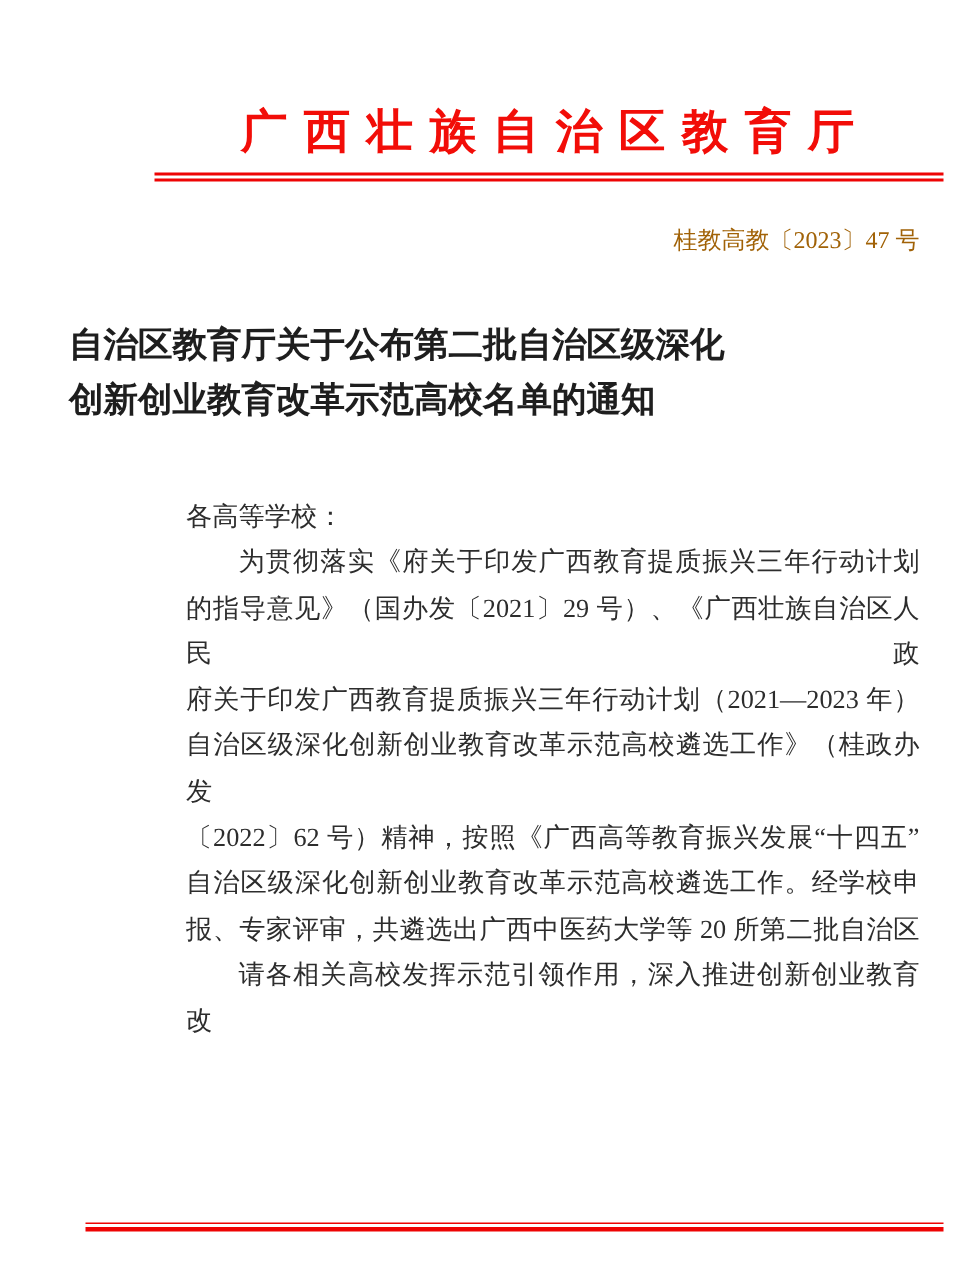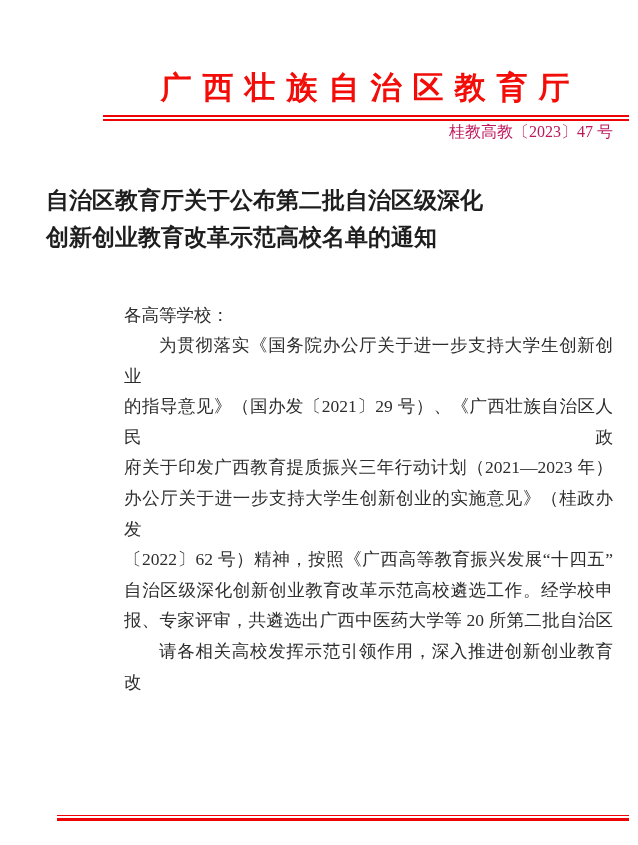--- a/index.html
+++ b/index.html
@@ -37,25 +37,25 @@
   }
   .rule-bottom {
     position: absolute;
     top: 815px; left: 57px; right: 55px;
     height: 1.5px;
     border-top: 1.5px solid #ee0404;
     border-bottom: 3px solid #ee0404;
   }
 
   .doc-number {
-    margin: 1px 71px 0 0;
+    margin: 30px 71px 0 0;
     text-align: right;
     font-size: 16px;
     line-height: 20px;
-    color: #be185d;
+    color: #a16207;
   }
 
   .notice-title {
     margin-top: 40px;
     font-size: 23px;
     font-weight: bold;
     line-height: 37px;
     color: #1e1e1e;
   }
 
@@ -85,24 +85,24 @@
   <div class="doc-number">桂教高教〔2023〕47 号</div>
 
   <div class="notice-title">
     <div>自治区教育厅关于公布第二批自治区级深化</div>
     <div>创新创业教育改革示范高校名单的通知</div>
   </div>
 
   <div class="body-text">
     <div class="line">各高等学校：</div>
 
-    <div class="line j ind">为贯彻落实《国务院办公厅关于进一步支持大学生创新创业</div>
+    <div class="line j ind">为贯彻落实《府关于印发广西教育提质振兴三年行动计划</div>
     <div class="line j">的指导意见》（国办发〔2021〕29 号）、《广西壮族自治区人民政</div>
     <div class="line j">府关于印发广西教育提质振兴三年行动计划（2021—2023 年）</div>
-    <div class="line j">办公厅关于进一步支持大学生创新创业的实施意见》（桂政办发</div>
+    <div class="line j">自治区级深化创新创业教育改革示范高校遴选工作》（桂政办发</div>
     <div class="line j">〔2022〕62 号）精神，按照《广西高等教育振兴发展“十四五”</div>
     <div class="line j">自治区级深化创新创业教育改革示范高校遴选工作。经学校申</div>
     <div class="line j">报、专家评审，共遴选出广西中医药大学等 20 所第二批自治区</div>
 
     <div class="line j ind">请各相关高校发挥示范引领作用，深入推进创新创业教育改</div>
 
   </div>
 
   <div class="rule-bottom"></div>
 

